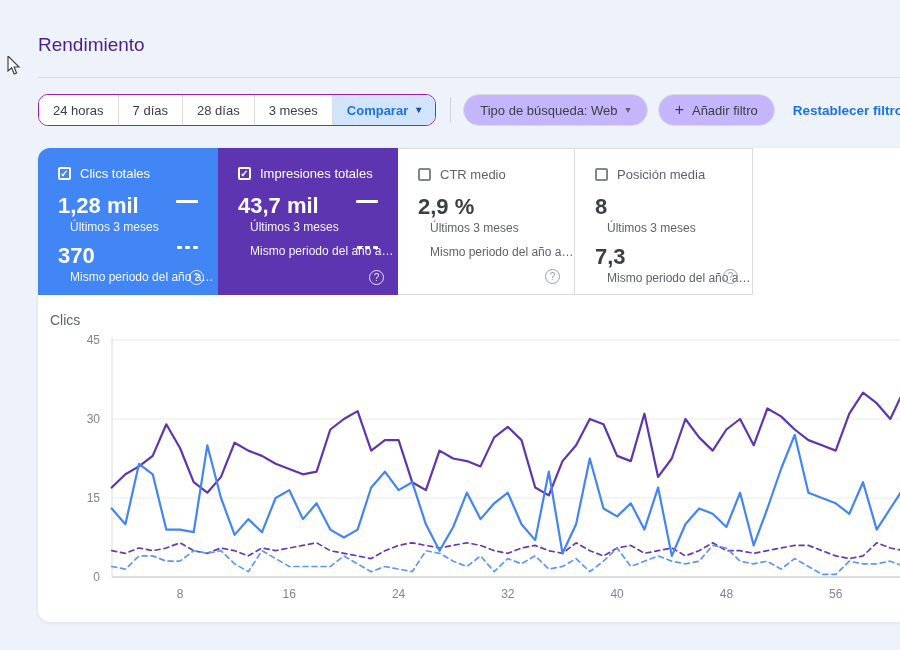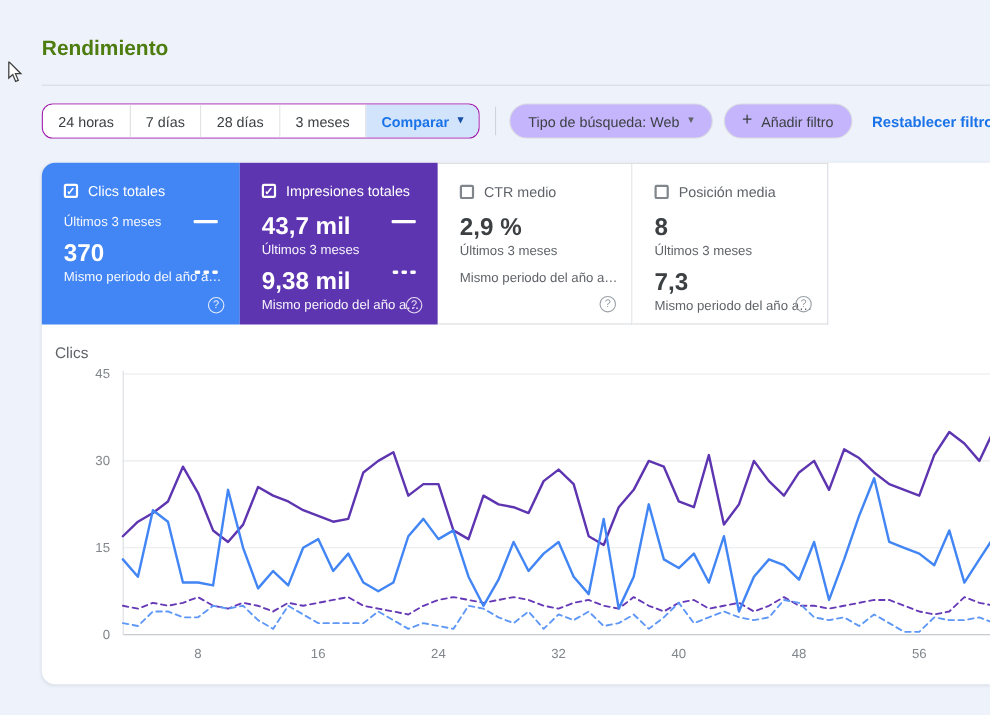--- a/index.html
+++ b/index.html
@@ -6,21 +6,21 @@
   html, body { width: 900px; height: 650px; }
   body {
     position: relative;
     overflow: hidden;
     background: #eef2fb;
     font-family: "Liberation Sans", sans-serif;
     color: #3c4043;
   }
   .page-title {
     position: absolute; left: 38px; top: 34px;
-    font-size: 19px; font-weight: 700; color: #4d7c0f;
+    font-size: 19px; font-weight: 400; color: #4c1d95;
   }
   .title-divider {
     position: absolute; left: 38px; top: 77px; width: 862px; height: 1px;
     background: #d8dce3;
   }
   
   .toolbar {
     position: absolute; left: 38px; top: 94px; height: 32px;
     display: flex; align-items: center;
   }
@@ -71,21 +71,21 @@
   .cb-row { display: flex; align-items: center; gap: 9px; margin-bottom: 13px; }
   .checkbox {
     width: 13px; height: 13px; border: 2px solid #80868b; border-radius: 2px;
     display: flex; align-items: center; justify-content: center;
     font-size: 10px; font-weight: 700; color: transparent; flex: 0 0 auto;
   }
   .metric-card.selected .checkbox { border-color: #fff; color: #fff; }
   .cb-label { font-size: 13px; color: #5f6368; white-space: nowrap; }
   .metric-card.selected .cb-label { color: #fff; }
   .big-num { font-size: 22px; font-weight: 700; color: #3c4043; line-height: 1.1; }
-  .period { font-size: 12px; color: #5f6368; margin: 2px 0 10px 0; white-space: nowrap; }
+  .period { font-size: 12px; color: #5f6368; margin: 2px 0 10px 12px; white-space: nowrap; }
   .metric-card.selected .big-num { color: #fff; }
   .metric-card.selected .period { color: rgba(255,255,255,0.95); }
   .ind { position: absolute; right: 20px; display: none; }
   .metric-card.selected .ind { display: flex; }
   .ind-solid { top: 52px; width: 22px; height: 3px; background: #fff; border-radius: 1px; }
   .ind-dashed { top: 98px; gap: 3px; }
   .ind-dashed i { width: 5px; height: 3px; background: #fff; border-radius: 1px; display: block; }
   .help-icon {
     position: absolute; right: 14px; bottom: 10px; width: 15px; height: 15px;
     border: 1.4px solid #9aa0a6; border-radius: 50%;
@@ -136,40 +136,40 @@
 </div>
 
 <div class="panel">
   <div class="cards-row">
 
     <div class="metric-card c0 selected" style="background: rgb(66, 133, 244);">
       <div class="cb-row">
         <span class="checkbox">✓</span>
         <span class="cb-label">Clics totales</span>
       </div>
+      <div class="big-num">1,28 mil</div>
       <div class="period">Últimos 3 meses</div>
       <div class="big-num">370</div>
       <div class="period">Mismo periodo del año a…</div>
       <span class="ind ind-solid"></span>
       <span class="ind ind-dashed">
           <i></i>
           <i></i>
           <i></i>
         </span>
       <span class="help-icon">?</span>
     </div>
 
     <div class="metric-card c1 selected" style="background: rgb(94, 53, 177);">
       <div class="cb-row">
         <span class="checkbox">✓</span>
         <span class="cb-label">Impresiones totales</span>
       </div>
       <div class="big-num">43,7 mil</div>
       <div class="period">Últimos 3 meses</div>
-      <div class="big-num">9,38 mil</div>
       <div class="period">Mismo periodo del año a…</div>
       <span class="ind ind-solid"></span>
       <span class="ind ind-dashed">
           <i></i>
           <i></i>
           <i></i>
         </span>
       <span class="help-icon">?</span>
     </div>
 

